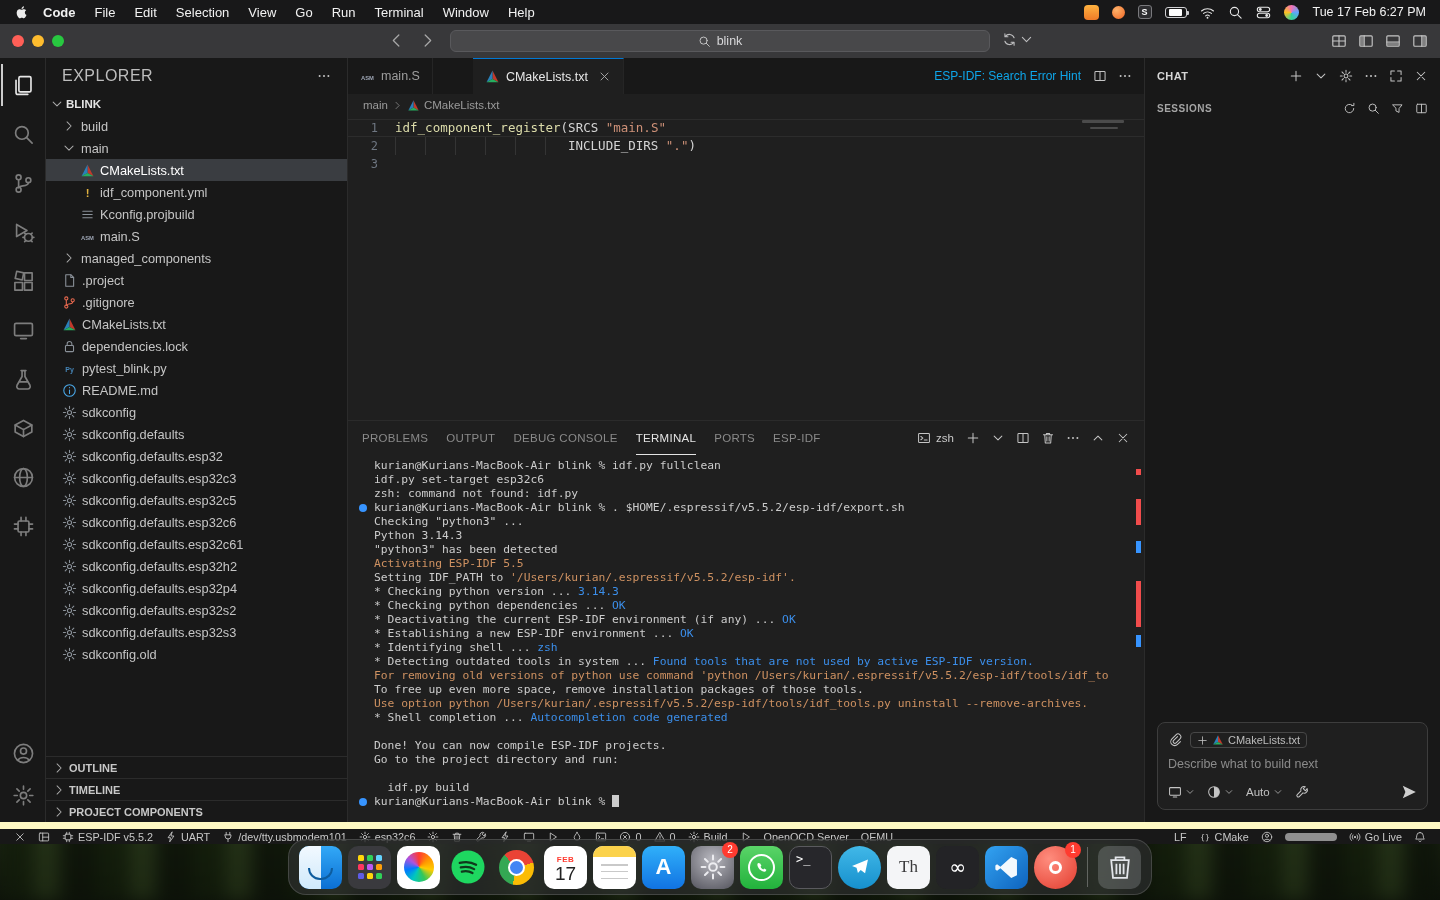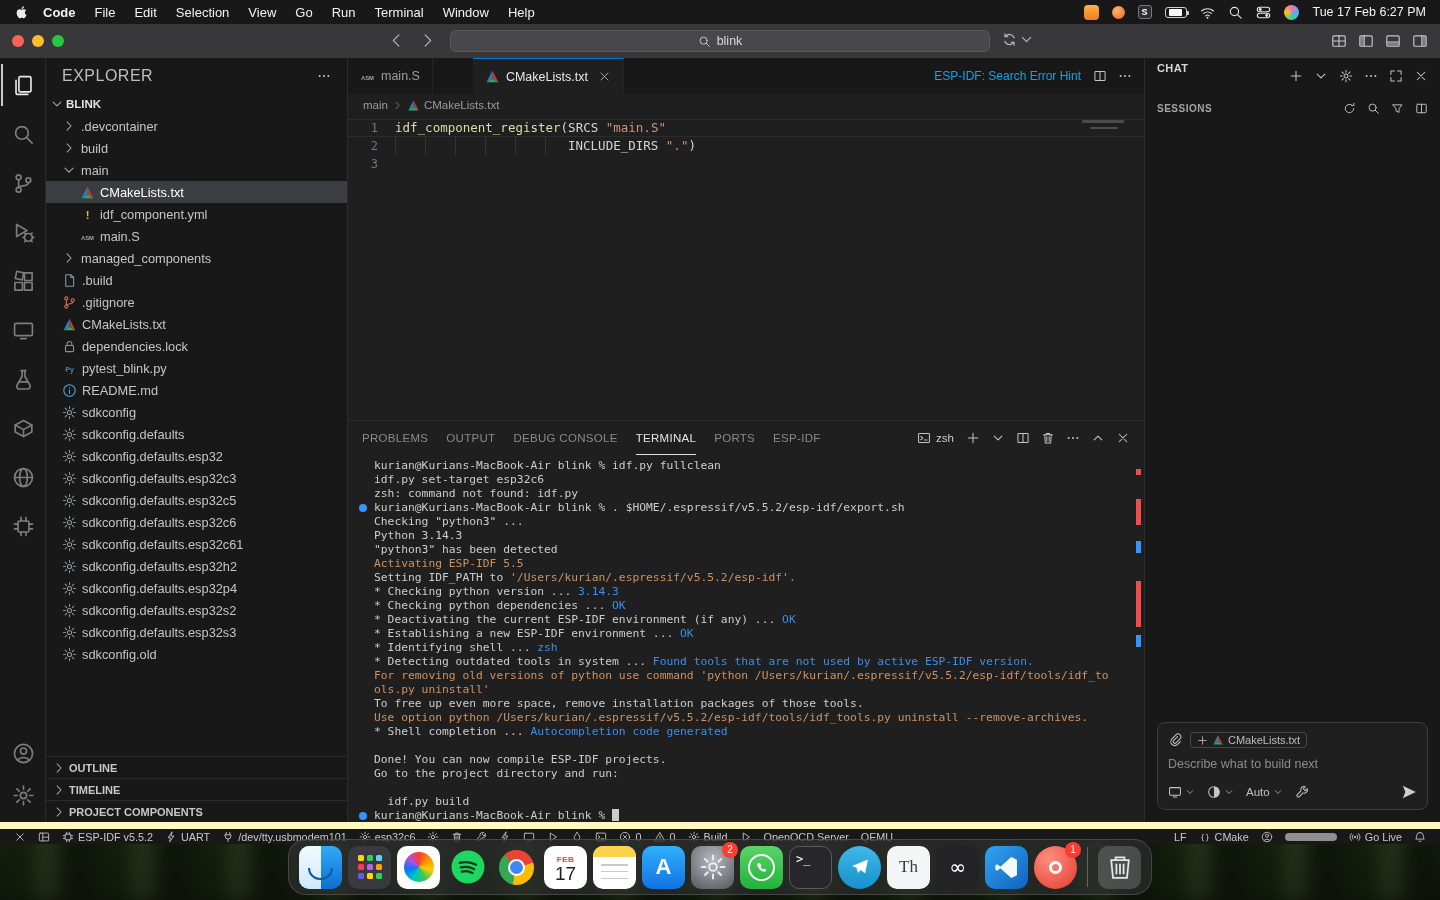--- a/index.html
+++ b/index.html
@@ -106,21 +106,21 @@
 .terminal{flex:1;position:relative;font-family:"DejaVu Sans Mono","Liberation Mono",monospace;font-size:11.3px;line-height:14px;padding:4px 14px 0 26px;color:#cccccc;overflow:hidden}
 .t-line{white-space:pre;position:relative}
 .t-line .deco{position:absolute;left:-15px;top:3px;width:8px;height:8px;border-radius:50%;background:#3794ff}
 .t-p{color:#cccccc}.t-b{color:#3b8eea}.t-o{color:#ce9161}
 .cursor{display:inline-block;width:7px;height:12px;background:#cccccc;vertical-align:-2px}
 .term-marks{position:absolute;right:3px;top:0;bottom:0;width:5px}
 .tm{position:absolute;left:0;width:5px;display:block}
 .tm.r{background:#f14c4c}.tm.b{background:#3794ff}
 
 .chat-panel{width:295px;background:#181818;display:flex;flex-direction:column;flex:none}
-.chat-header{height:36px;display:flex;padding:4px 12px;flex:none}
+.chat-header{height:36px;display:flex;align-items:center;padding:4px 12px;flex:none}
 .chat-title{font-size:11px;font-weight:700;letter-spacing:.4px;color:#d6d6d6}
 .sessions-row{height:28px;display:flex;align-items:center;padding:0 12px;flex:none}
 .sessions-label{font-size:10px;font-weight:700;letter-spacing:.5px;color:#a5a5a5}
 .sessions-row .act{width:13px;height:13px}
 .chat-body{flex:1}
 .composer{margin:10px 12px 12px;border:1px solid #3d3d3d;border-radius:8px;background:#1f1f1f;padding:9px 10px;display:flex;flex-direction:column;gap:9px;flex:none}
 .composer-top{display:flex;align-items:center;gap:8px;color:#a8a8a8}
 .chip{display:inline-flex;align-items:center;gap:4px;border:1px solid #474747;border-radius:4px;padding:1px 6px;font-size:11px;color:#bdbdbd}
 .chip .act{width:11px;height:11px}
 .chip-file{width:12px;height:12px;display:inline-flex}
@@ -410,28 +410,20 @@
             </span>
           <span>BLINK</span>
         </div>
         <div class="filetree" id="filetree">
             <div class="tree-row">
               <span class="chev">
                 <svg viewBox="0 0 16 16" fill="none" stroke="currentColor" stroke-width="1.15" stroke-linecap="round" stroke-linejoin="round">
                   <path d="M5.8 3.4 10.4 8l-4.6 4.6"></path>
                 </svg>
               </span>
-              <span class="tree-label">.devcontainer</span>
-            </div>
-            <div class="tree-row">
-              <span class="chev">
-                <svg viewBox="0 0 16 16" fill="none" stroke="currentColor" stroke-width="1.15" stroke-linecap="round" stroke-linejoin="round">
-                  <path d="M5.8 3.4 10.4 8l-4.6 4.6"></path>
-                </svg>
-              </span>
               <span class="tree-label">build</span>
             </div>
             <div class="tree-row">
               <span class="chev down">
                 <svg viewBox="0 0 16 16" fill="none" stroke="currentColor" stroke-width="1.15" stroke-linecap="round" stroke-linejoin="round">
                   <path d="M5.8 3.4 10.4 8l-4.6 4.6"></path>
                 </svg>
               </span>
               <span class="tree-label">main</span>
             </div>
@@ -447,20 +439,28 @@
             </div>
             <div class="tree-row child">
               <span class="ficon">
                 <svg viewBox="0 0 16 16">
                   <text x="8" y="12.6" text-anchor="middle" font-size="12" font-weight="bold" fill="#e2b341" font-family="sans-serif">!</text>
                 </svg>
               </span>
               <span class="tree-label">idf_component.yml</span>
             </div>
             <div class="tree-row child">
+              <span class="ficon" style="color: rgb(138, 145, 153);">
+                <svg viewBox="0 0 16 16" fill="none" stroke="currentColor" stroke-width="1.15" stroke-linecap="round" stroke-linejoin="round">
+                  <path d="M3 4.5h10M3 8h10M3 11.5h10"></path>
+                </svg>
+              </span>
+              <span class="tree-label">Kconfig.projbuild</span>
+            </div>
+            <div class="tree-row child">
               <span class="ficon">
                 <svg viewBox="0 0 16 16">
                   <text x="8" y="11.4" text-anchor="middle" font-size="6.2" font-weight="bold" fill="#9da5b4" font-family="sans-serif">ASM</text>
                 </svg>
               </span>
               <span class="tree-label">main.S</span>
             </div>
             <div class="tree-row">
               <span class="chev">
                 <svg viewBox="0 0 16 16" fill="none" stroke="currentColor" stroke-width="1.15" stroke-linecap="round" stroke-linejoin="round">
@@ -469,21 +469,21 @@
               </span>
               <span class="tree-label">managed_components</span>
             </div>
             <div class="tree-row">
               <span class="ficon" style="color: rgb(138, 145, 153);">
                 <svg viewBox="0 0 16 16" fill="none" stroke="currentColor" stroke-width="1.15" stroke-linecap="round" stroke-linejoin="round">
                   <path d="M4 1.8h5.4L12.4 4.8v9.4H4z"></path>
                   <path d="M9.4 1.8v3h3"></path>
                 </svg>
               </span>
-              <span class="tree-label">.build</span>
+              <span class="tree-label">.project</span>
             </div>
             <div class="tree-row">
               <span class="ficon" style="color: rgb(232, 105, 79);">
                 <svg viewBox="0 0 16 16" fill="none" stroke="currentColor" stroke-width="1.15" stroke-linecap="round" stroke-linejoin="round">
                   <circle cx="4.6" cy="3.7" r="1.7"></circle>
                   <circle cx="4.6" cy="12.3" r="1.7"></circle>
                   <circle cx="11.4" cy="5.7" r="1.7"></circle>
                   <path d="M4.6 5.4v5.2"></path>
                   <path d="M11.4 7.4c0 3-6.8 1.6-6.8 3.6"></path>
                 </svg>
@@ -815,21 +815,20 @@
               <div class="t-line"><span class="t-p">"python3" has been detected</span></div>
               <div class="t-line"><span class="t-o">Activating ESP-IDF 5.5</span></div>
               <div class="t-line"><span class="t-p">Setting IDF_PATH to </span><span class="t-o">'/Users/kurian/.espressif/v5.5.2/esp-idf'.</span></div>
               <div class="t-line"><span class="t-p">* Checking python version ... </span><span class="t-b">3.14.3</span></div>
               <div class="t-line"><span class="t-p">* Checking python dependencies ... </span><span class="t-b">OK</span></div>
               <div class="t-line"><span class="t-p">* Deactivating the current ESP-IDF environment (if any) ... </span><span class="t-b">OK</span></div>
               <div class="t-line"><span class="t-p">* Establishing a new ESP-IDF environment ... </span><span class="t-b">OK</span></div>
               <div class="t-line"><span class="t-p">* Identifying shell ... </span><span class="t-b">zsh</span></div>
               <div class="t-line"><span class="t-p">* Detecting outdated tools in system ... </span><span class="t-b">Found tools that are not used by active ESP-IDF version.</span></div>
               <div class="t-line"><span class="t-o">For removing old versions of python use command 'python /Users/kurian/.espressif/v5.5.2/esp-idf/tools/idf_to</span></div>
-              <div class="t-line"><span class="t-o">ols.py uninstall'</span></div>
               <div class="t-line"><span class="t-p">To free up even more space, remove installation packages of those tools.</span></div>
               <div class="t-line"><span class="t-o">Use option python /Users/kurian/.espressif/v5.5.2/esp-idf/tools/idf_tools.py uninstall --remove-archives.</span></div>
               <div class="t-line"><span class="t-p">* Shell completion ... </span><span class="t-b">Autocompletion code generated</span></div>
               <div class="t-line"><span class="t-p">&nbsp;</span></div>
               <div class="t-line"><span class="t-p">Done! You can now compile ESP-IDF projects.</span></div>
               <div class="t-line"><span class="t-p">Go to the project directory and run:</span></div>
               <div class="t-line"><span class="t-p">&nbsp;</span></div>
               <div class="t-line"><span class="t-p">  idf.py build</span></div>
               <div class="t-line"><span class="deco"></span><span class="t-p">kurian@Kurians-MacBook-Air blink % </span><span class="cursor"></span></div>
             </div>

